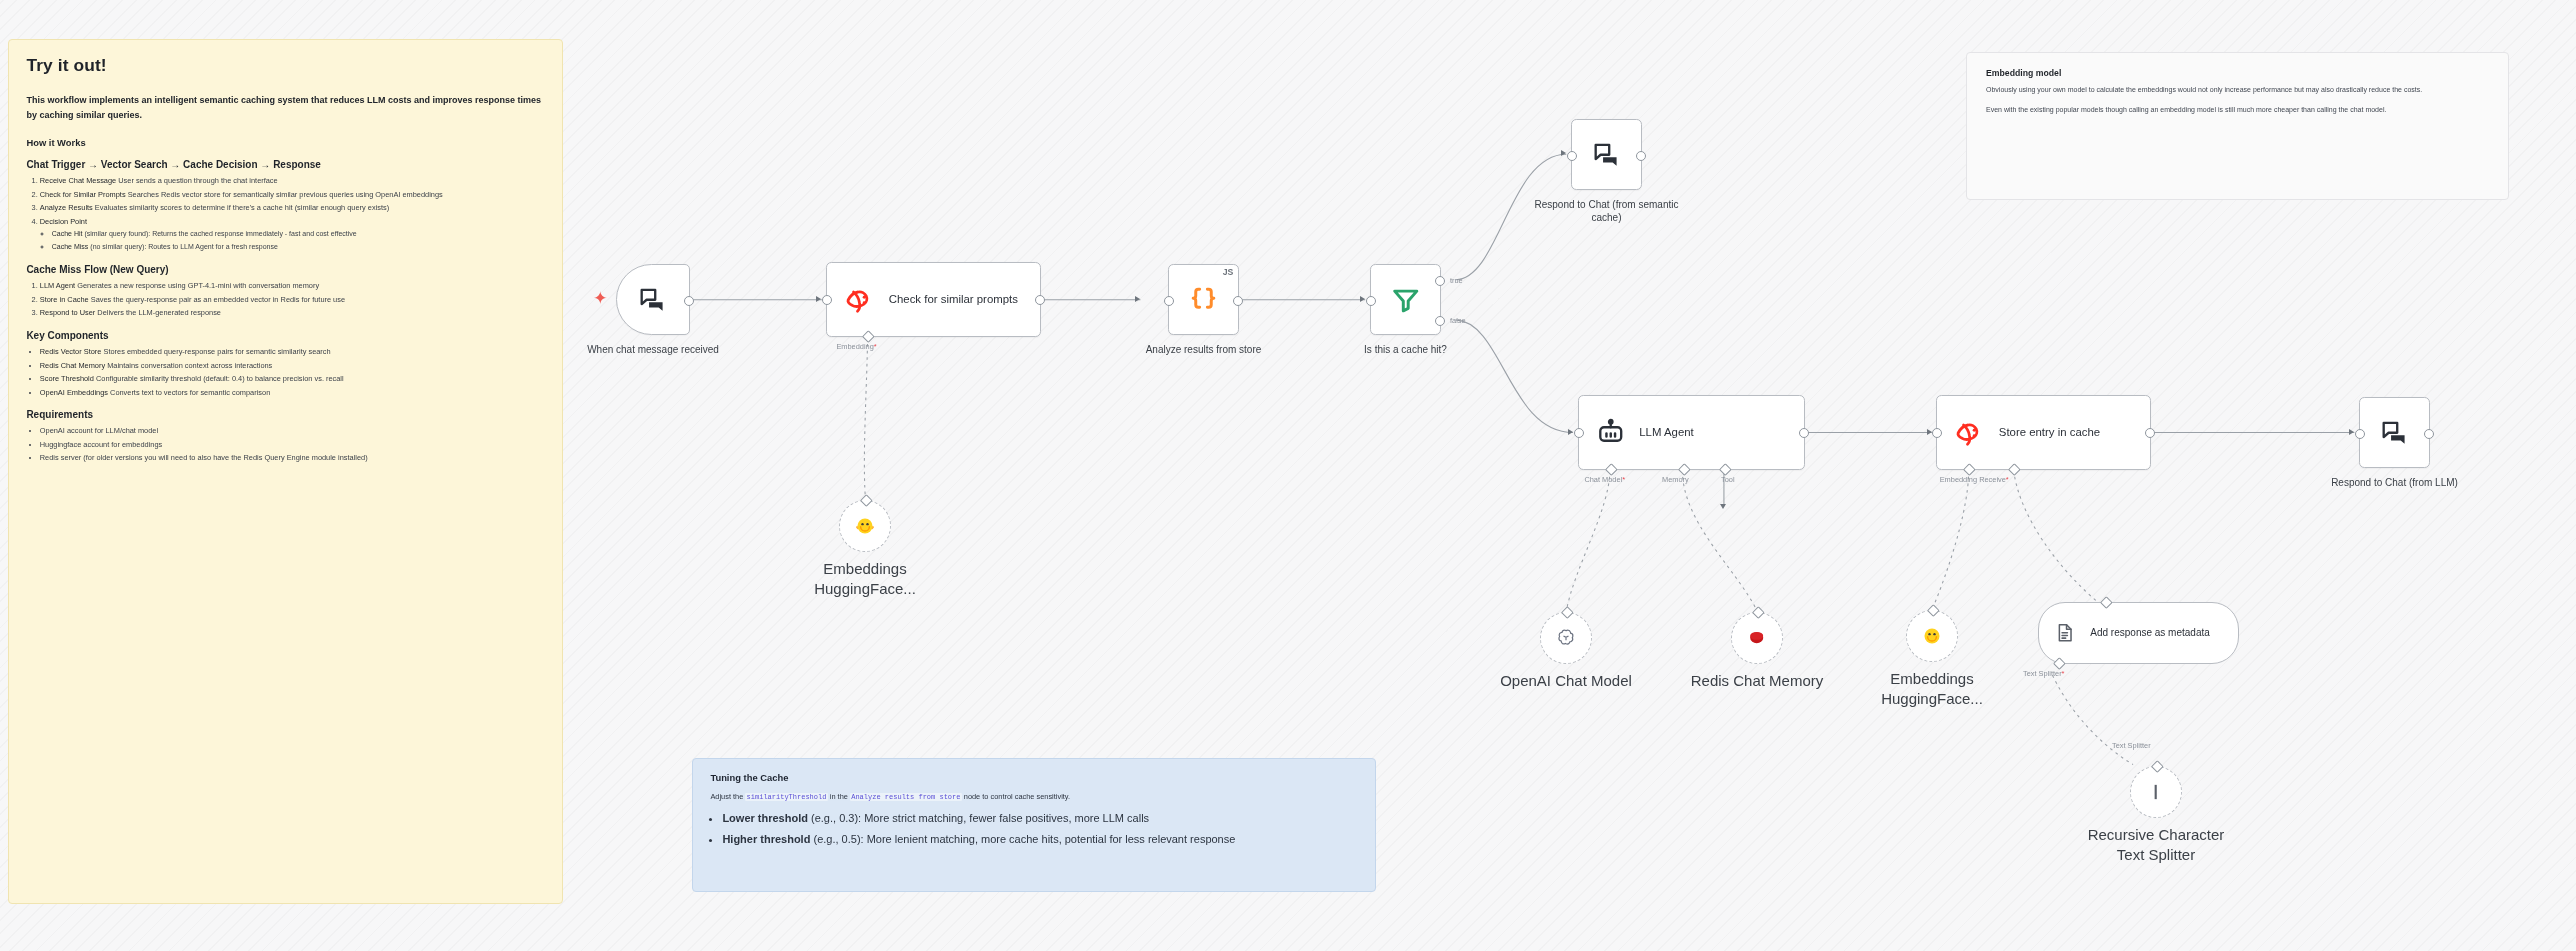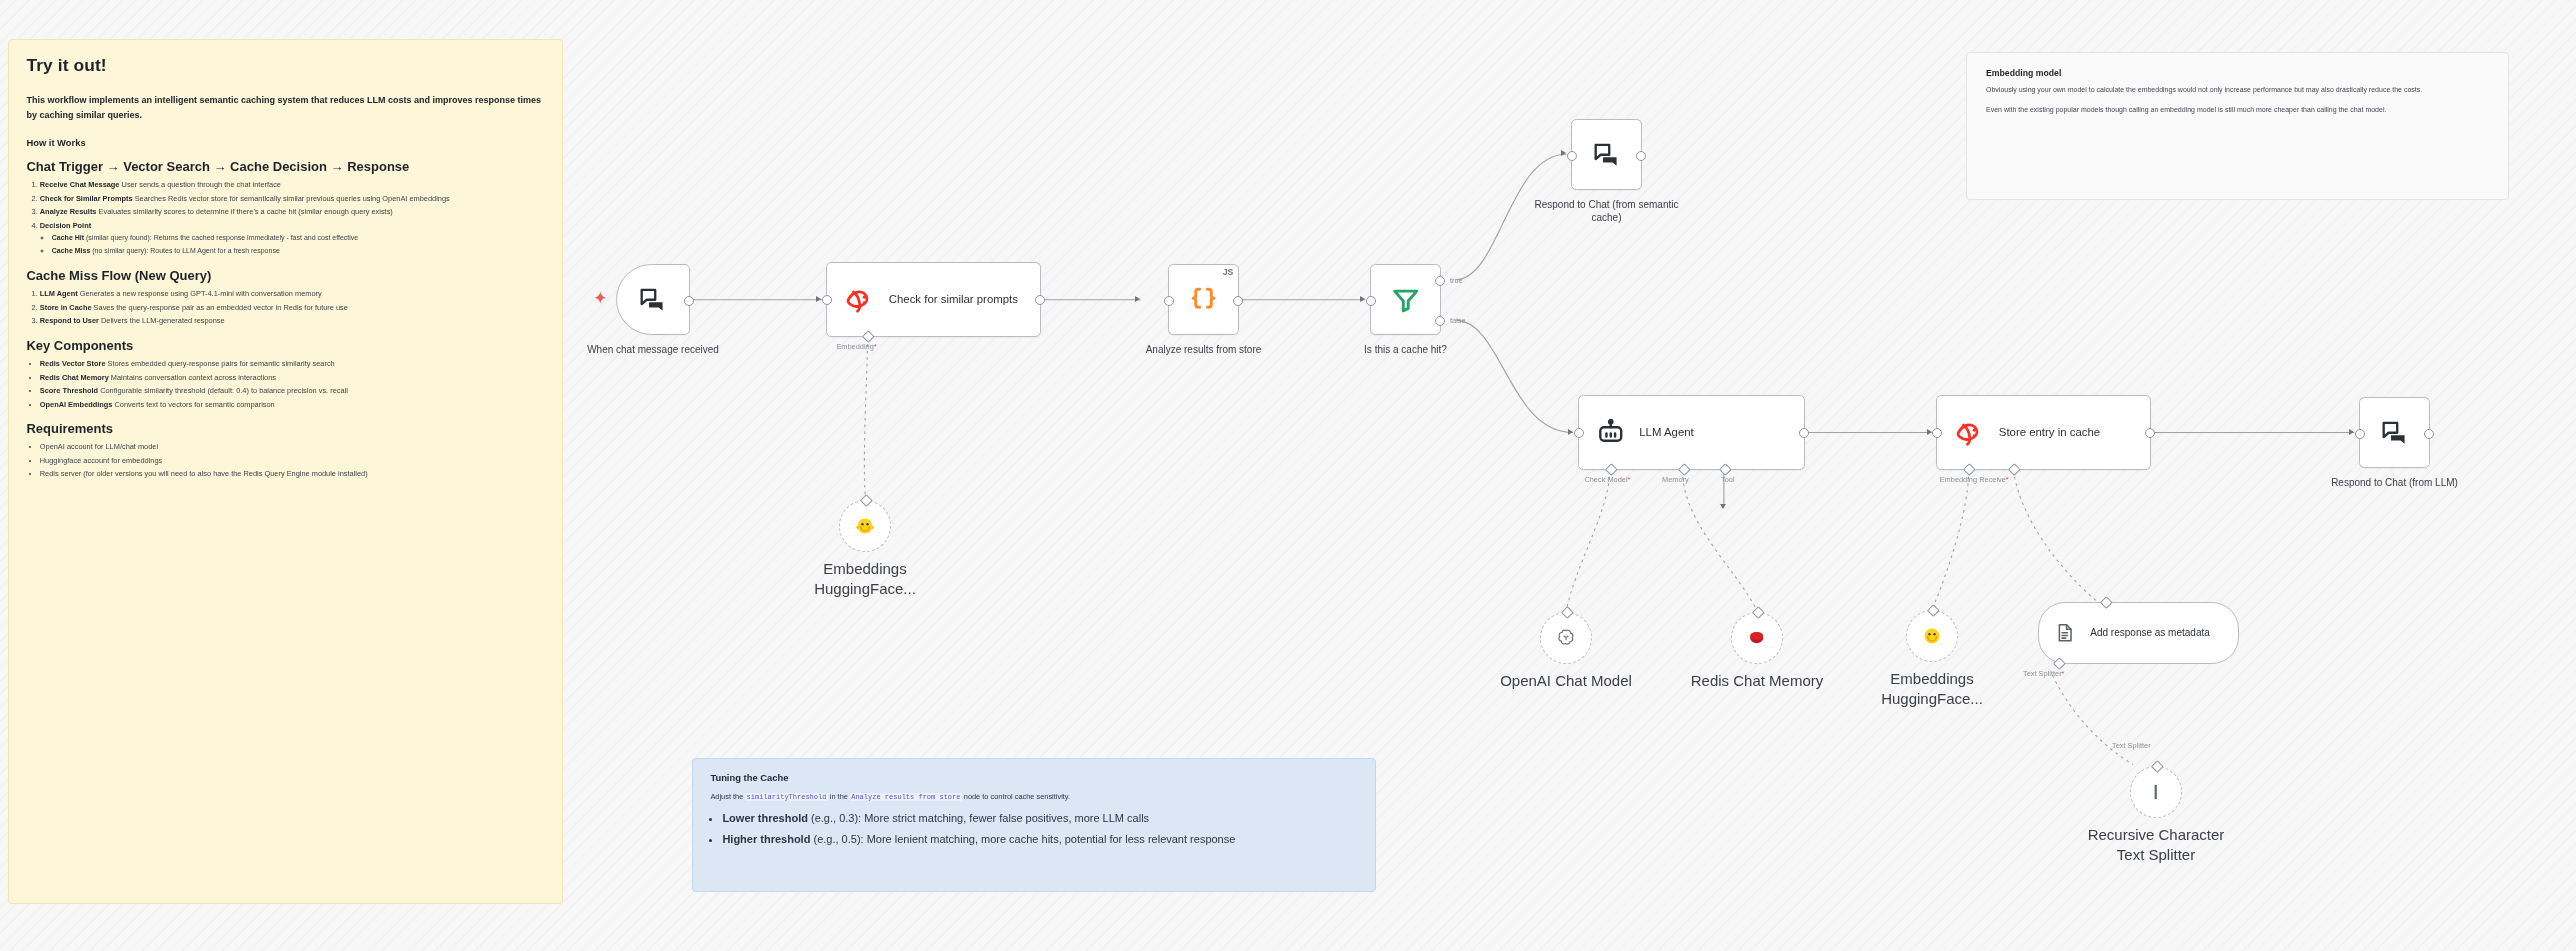--- a/index.html
+++ b/index.html
@@ -39,30 +39,30 @@
     border: 0.7px solid #e4e4e7;
   }
   .sticky-blue {
     background: #dbe7f5;
     border: 0.7px solid #c3d6ec;
   }
   .sticky-inner { padding: 14.8px 17.4px 12px 17.4px; }
 
   .s-h1 { font-size: 17.4px; font-weight: 700; color: #1f2329; margin: 0 0 17.4px 0; letter-spacing: 0.1px; }
   .s-h2 { font-size: 9.4px; font-weight: 700; color: #1f2329; margin: 14.8px 0 8px 0; }
-  .s-h3 { font-size: 13px; font-weight: 700; color: #1f2329; margin: 10.7px 0 5.4px 0; }
+  .s-h3 { font-size: 10px; font-weight: 700; color: #1f2329; margin: 10.7px 0 5.4px 0; }
   .s-p  { font-size: 9px; font-weight: 700; color: #22262c; line-height: 1.62; margin: 0 0 9.4px 0; }
   .s-ol, .s-ul { margin: 0 0 6.7px 0; padding-left: 13.4px; }
   .s-ol li, .s-ul li {
     font-size: 7.4px; color: #3c4149; line-height: 1.56; margin-bottom: 2px;
   }
   .s-ol ul { margin: 2px 0 2px 0; padding-left: 12px; list-style: circle; }
   .s-ol ul li { font-size: 7px; }
   .s-ul { list-style: disc; }
-  .s-ol li b, .s-ul li b { font-weight: 700; color: #1f2329; }
+  .s-ol li b, .s-ul li b { font-weight: 400; color: #1f2329; }
 
   .note-title { font-size: 8.7px; font-weight: 700; color: #1f2329; margin: 0 0 6.7px 0; }
   .note-body { font-size: 7px; font-weight: 400; color: #414751; line-height: 1.62; margin: 0 0 8px 0; }
 
   .blue-title { font-size: 9.4px; font-weight: 700; color: #1d2430; margin: 0 0 8px 0; }
   .blue-body { font-size: 7.4px; color: #2c3440; line-height: 1.6; margin: 0 0 6.7px 0; }
   .code { font-family: "Liberation Mono", monospace; color: #5a4fd6; font-size: 7px; background: rgba(255,255,255,0.45); padding: 0 1.3px; border-radius: 1.3px; }
   .blue-ul { margin: 0; padding-left: 12px; list-style: disc; }
   .blue-ul li { font-size: 11px; color: #2c3440; line-height: 1.6; margin-bottom: 2.7px; }
   .blue-ul li b { font-weight: 700; }
@@ -367,21 +367,21 @@
         <path d="M8.5 12.5v2.5M12 12.5v2.5M15.5 12.5v2.5" stroke-width="2"></path>
       </svg>
     </span>
     <span class="node-text">LLM Agent</span>
     <div class="port" style="left:-5.4px; top:32px;"></div>
     <div class="port" style="right:-5.4px; top:32px;"></div>
     <div class="port diamond" style="left:28px; bottom:-4.7px;"></div>
     <div class="port diamond" style="left:101px; bottom:-4.7px;"></div>
     <div class="port diamond" style="left:142px; bottom:-4.7px;"></div>
     <div class="port-label" style="left:5.4px; top:79px;">
-      <span>Check Model</span><span class="req-star">*</span>
+      <span>Chat Model</span><span class="req-star">*</span>
     </div>
     <div class="port-label" style="left:83px; top:79px;">Memory</div>
     <div class="port-label" style="left:142px; top:79px;">Tool</div>
   </div>
 
   <div class="subnode" style="left:1540px; top:612px;">
     <span class="node-icon">
       <svg width="20" height="20" viewBox="0 0 24 24" fill="none" stroke="#6b7280" stroke-width="1.4">
         <path d="M12 3.2c1.8-1.1 4.1-.5 5.1 1.3.3.5.4 1.1.4 1.7 1.8.3 3 2 2.7 3.8-.1.6-.3 1.1-.7 1.5.9 1.6.4 3.7-1.2 4.6-.5.3-1.1.4-1.7.4-.3 1.8-2 3-3.8 2.7-.6-.1-1.1-.3-1.5-.7-1.6.9-3.7.4-4.6-1.2-.3-.5-.4-1.1-.4-1.7-1.8-.3-3-2-2.7-3.8.1-.6.3-1.1.7-1.5-.9-1.6-.4-3.7 1.2-4.6.5-.3 1.1-.4 1.7-.4.3-1.6 1.7-2.8 3.3-2.7.5 0 1 .2 1.5.6z"></path>
         <path d="M9 9.5l3 1.7 3-1.7M12 11.2v3.4"></path>

